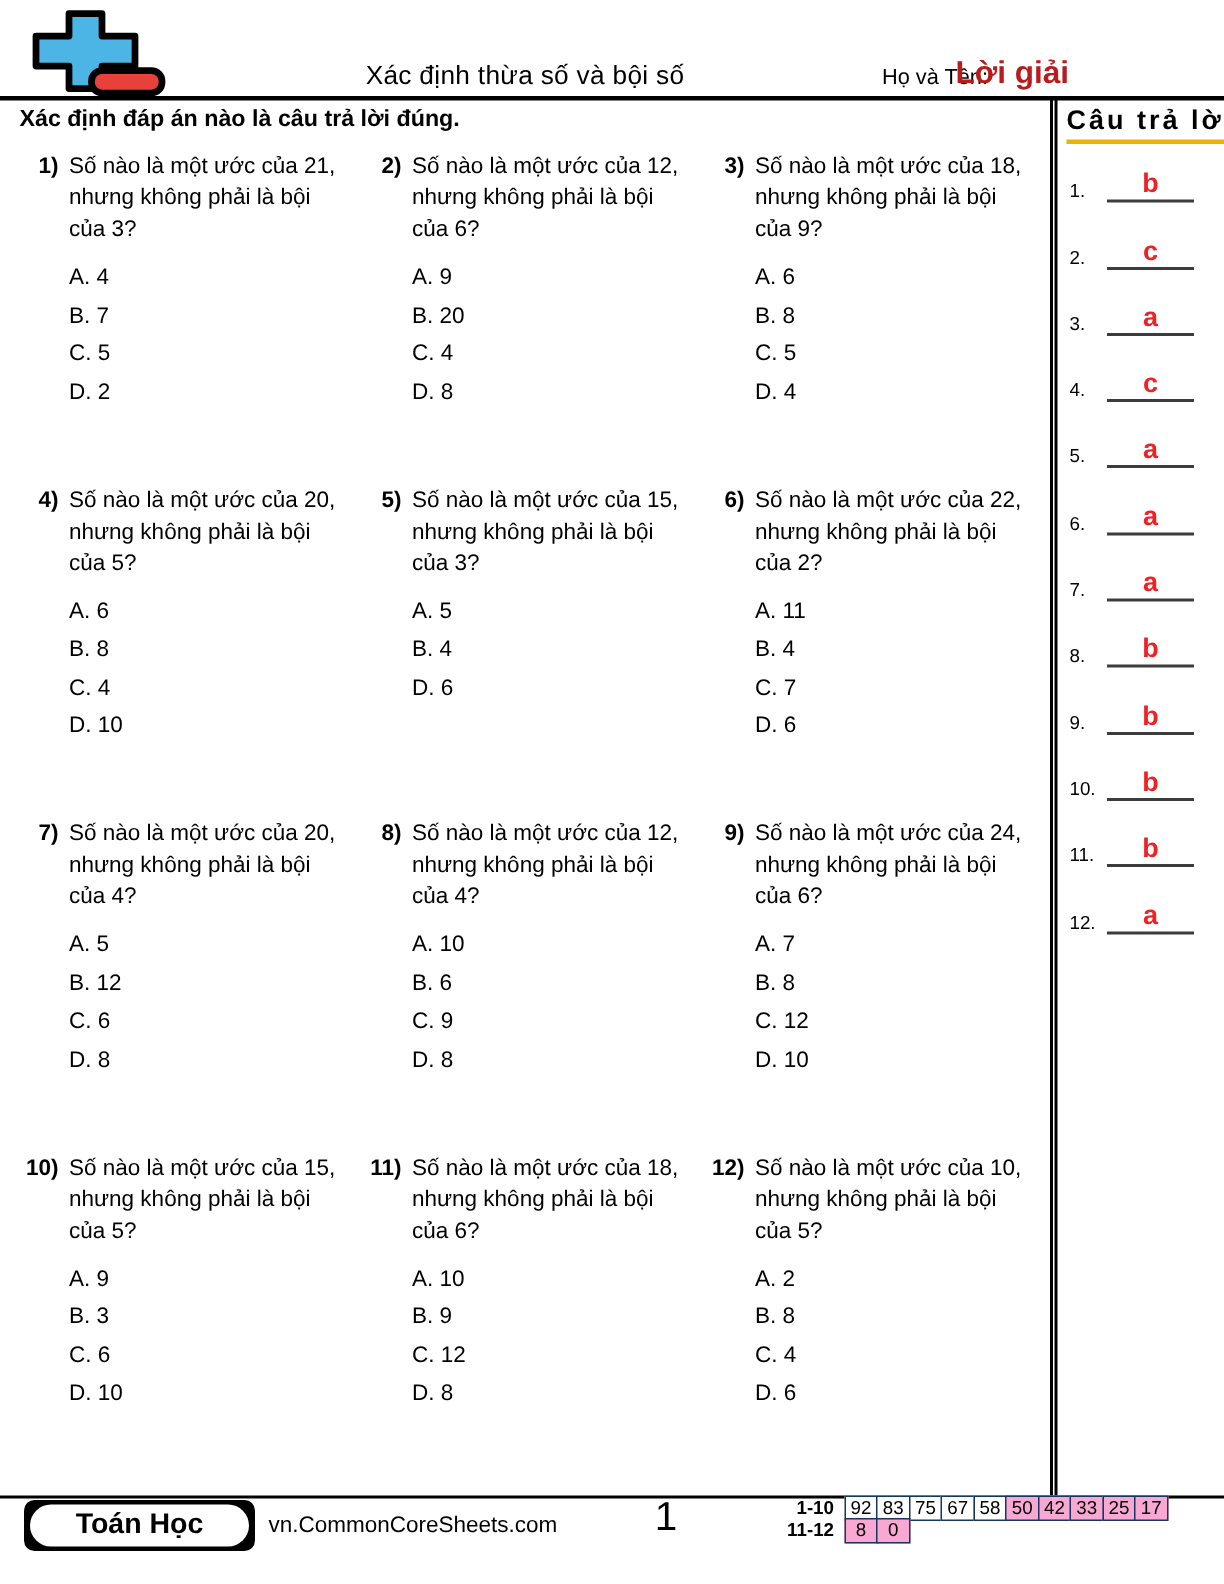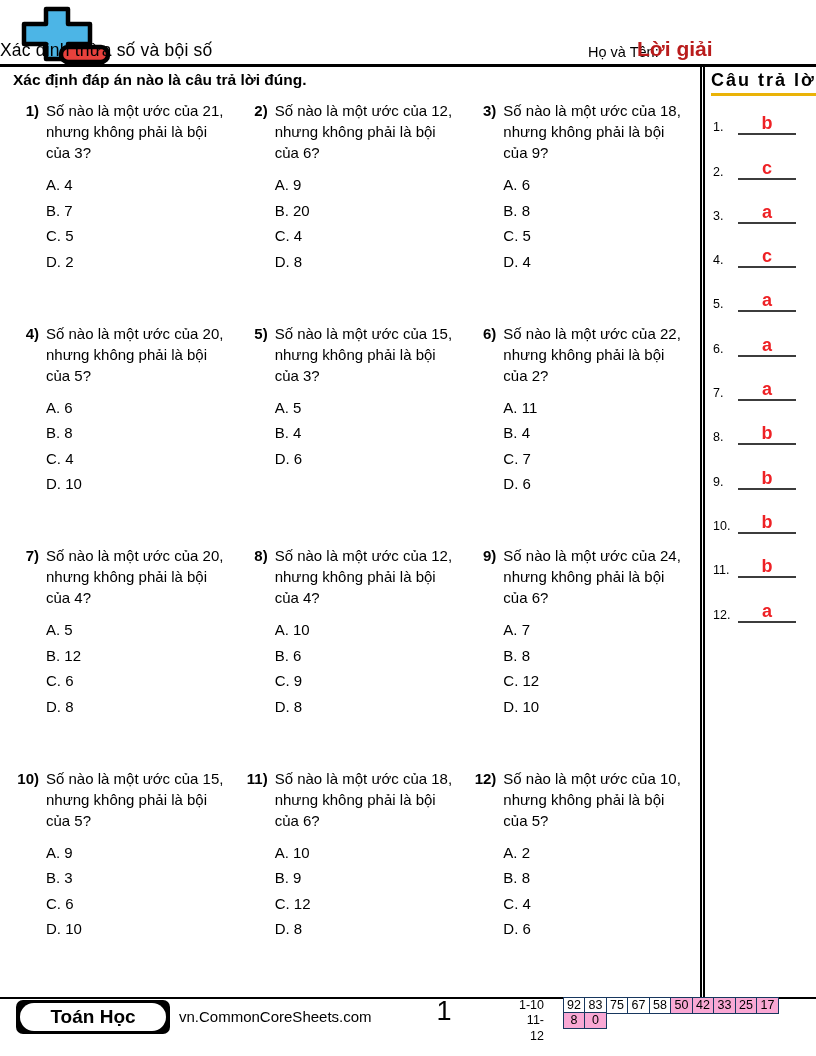--- a/index.html
+++ b/index.html
@@ -2,21 +2,21 @@
 <html><head>
 <meta charset="utf-8">
 <style>
   * { margin:0; padding:0; box-sizing:border-box; }
   html,body { background:#fff; }
   body { font-family:"Liberation Sans", sans-serif; color:#000; }
   .page { position:relative; width:816px; height:1056px; background:#fff; overflow:hidden; margin:0 auto; }
 
   
   .logo { position:absolute; left:16px; top:6px; }
-  .doc-title { position:absolute; top:40px; left:0; width:700px; font-size:17.5px; letter-spacing:.2px; }
+  .doc-title { position:absolute; top:40px; left:0; width:700px; text-align:center; font-size:17.5px; letter-spacing:.2px; }
   .name-label { position:absolute; top:44px; left:588px; font-size:14.5px; }
   .name-value { position:absolute; top:37px; left:637px; font-size:21px; font-weight:bold; color:#b91c1c; }
   .header-line { position:absolute; top:64px; left:0; width:816px; height:2.5px; background:#000; }
   .instruction { position:absolute; top:71px; left:13px; font-size:15.5px; font-weight:bold; }
 
   
   .questions { position:absolute; left:12px; top:100px; width:686px;
                display:grid; grid-template-columns:repeat(3,1fr); grid-auto-rows:222.5px; }
   .q { display:flex; }
   .qnum { width:34px; min-width:34px; text-align:right; padding-right:7px; font-weight:bold; font-size:15px; line-height:21px; }
@@ -37,21 +37,21 @@
   
   .footer-line { position:absolute; top:997px; left:0; width:816px; height:2px; background:#000; }
   .badge-outer { position:absolute; left:16px; top:1000px; width:154px; height:34px; background:#000; border-radius:7px; }
   .badge-inner { position:absolute; left:4px; top:3px; right:4px; bottom:3px; background:#fff; border-radius:15px;
                  display:flex; align-items:center; justify-content:center; font-weight:bold; font-size:19px; }
   .website { position:absolute; left:179px; top:1008px; font-size:15px; }
   .page-num { position:absolute; left:414px; top:996px; width:60px; text-align:center; font-size:27px; }
   .scorebar { position:absolute; left:518px; top:997px; }
   .score-row { display:flex; }
   .score-row.second { margin-top:-1.5px; }
-  .score-label { width:46px; text-align:right; padding-right:20px; font-size:12.5px; line-height:16px; }
+  .score-label { width:46px; text-align:right; padding-right:8px; font-size:12.5px; line-height:16px;font-weight:bold; }
   .score-cell { width:23px; height:16.5px; border:1.5px solid #17375e; margin-left:-1.5px; text-align:center;
                 font-size:12.5px; line-height:14px; background:#fff; }
   .score-cell.hl { background:#f9a8d4; }
 </style>
 </head>
 <body>
 
 <div class="page">
 
   <div class="logo">

